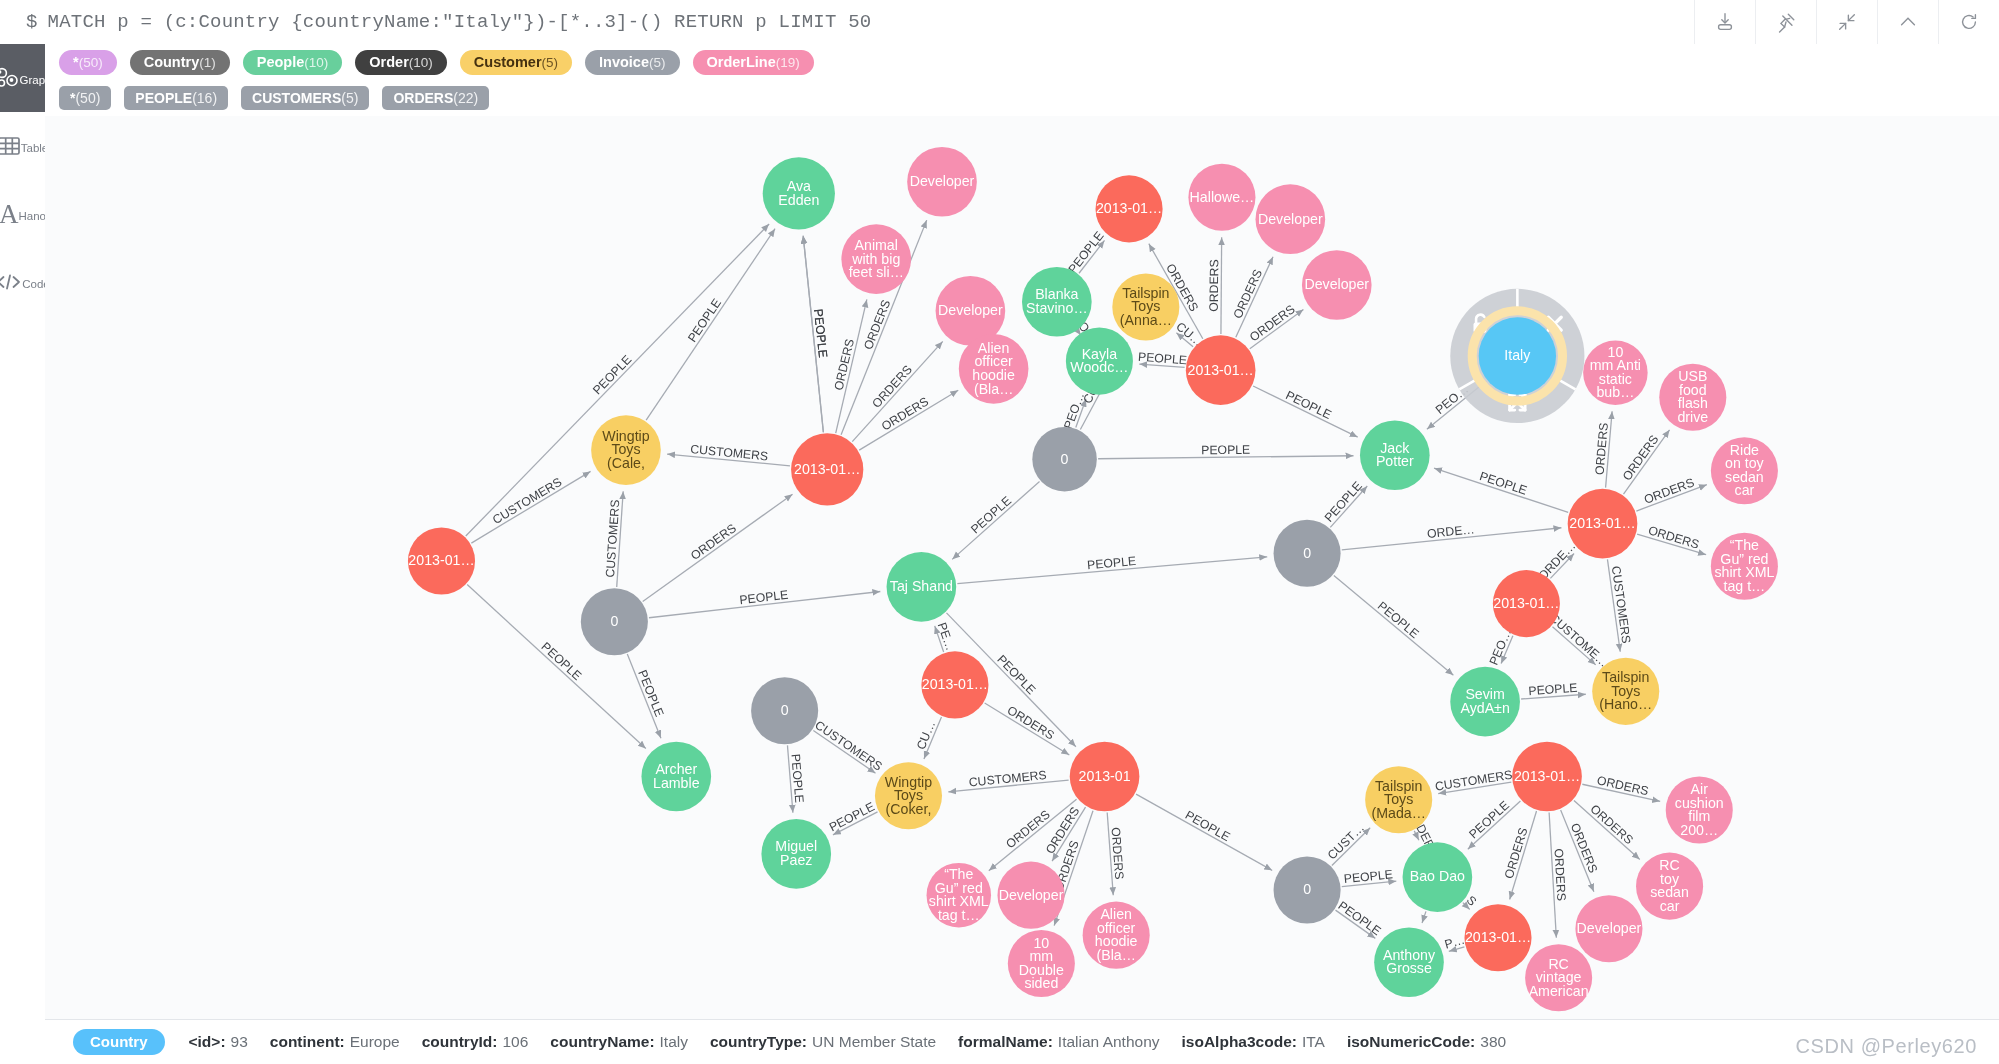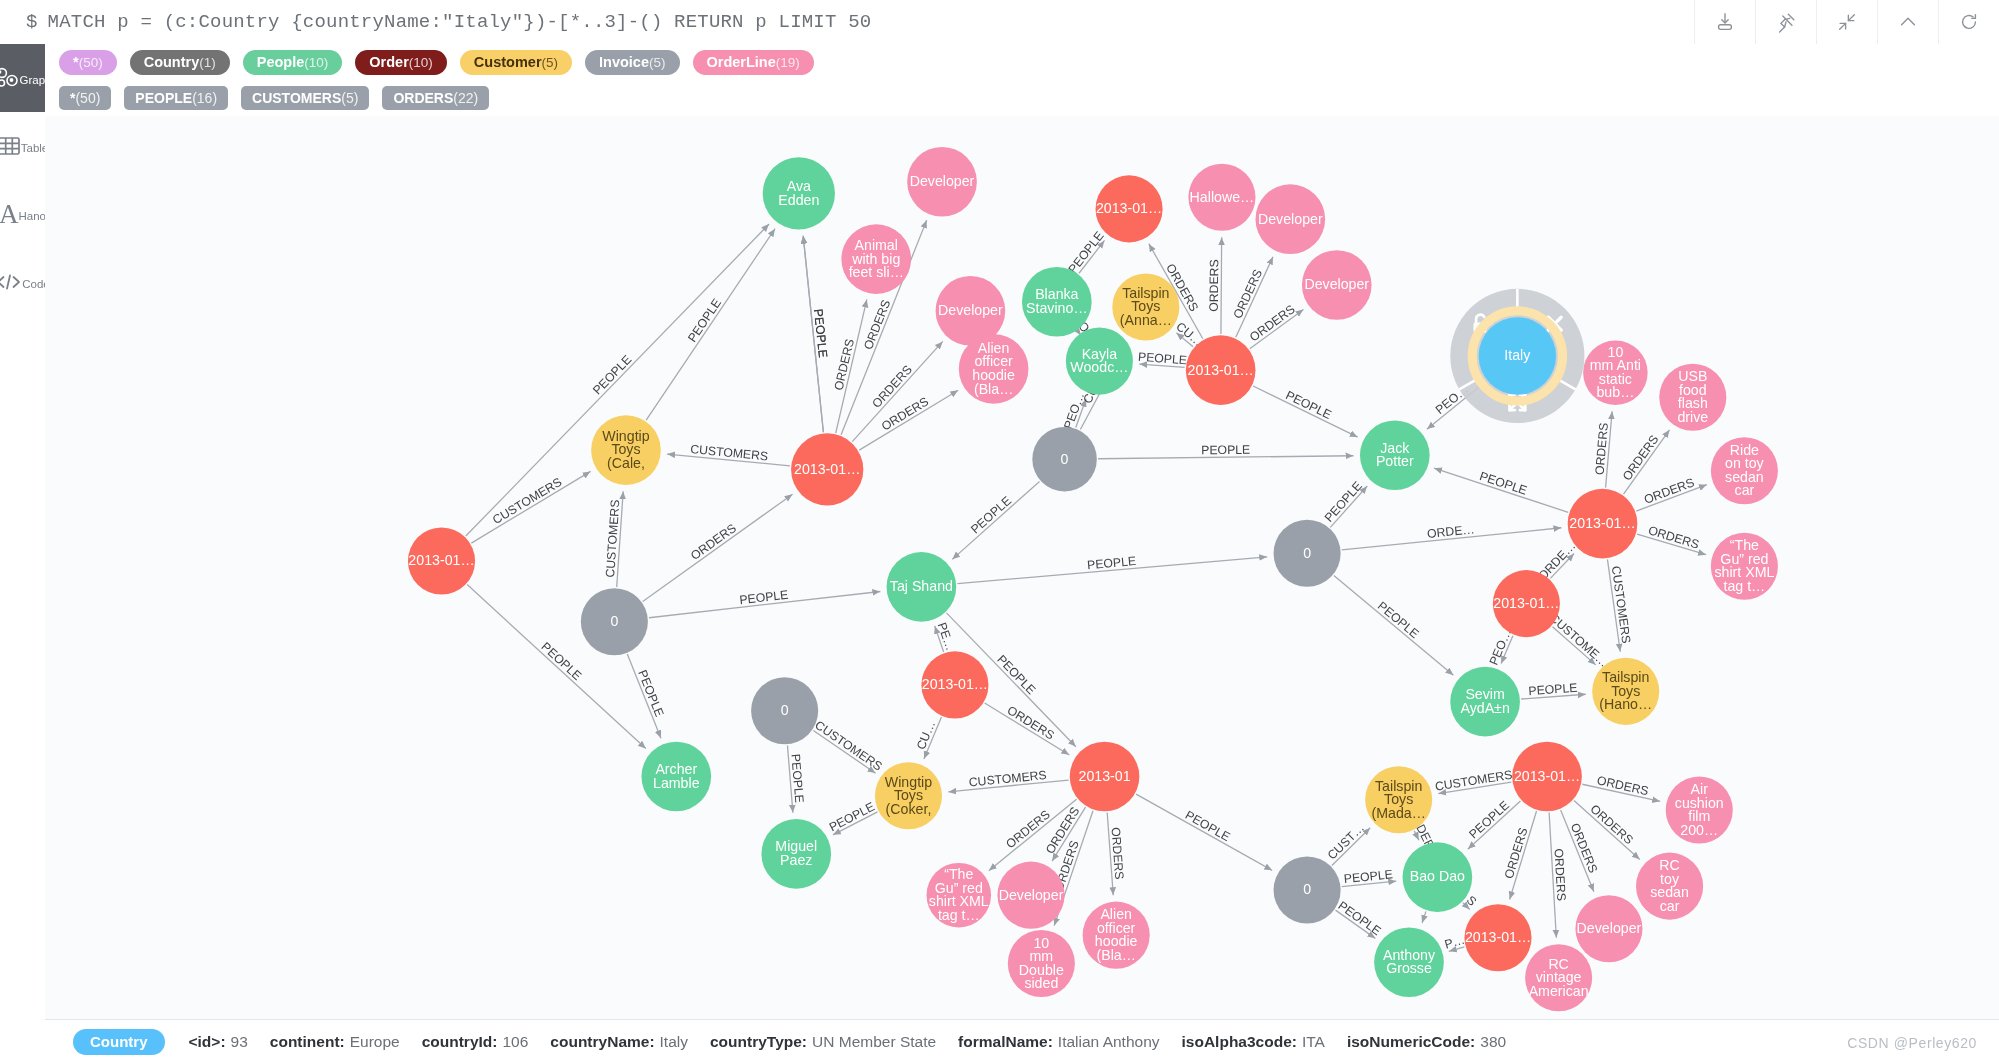--- a/index.html
+++ b/index.html
@@ -76,21 +76,21 @@
     display:flex;align-items:center;padding-left:28px;box-sizing:border-box;
   }
   .st-chip{
     background:#58c1fb;color:#fff;border-radius:14px;padding:0 17px;height:26px;
     line-height:26px;font-size:15px;font-weight:700;margin-right:24px;cursor:pointer;
   }
   .st-prop{margin-right:22px;font-size:15.5px;color:#4c5157;white-space:nowrap;}
   .st-prop .k{font-weight:700;color:#2f343a;}
   .st-prop .v{color:#6a7077;margin-left:5px;}
   .watermark{
-    position:absolute;right:22px;top:1035px;font-size:14px;color:#b9bec5;letter-spacing:.6px;
+    position:absolute;right:22px;top:1035px;font-size:20px;color:#b9bec5;letter-spacing:.6px;
   }
 
   text{font-family:"Liberation Sans", sans-serif;}
   .nlab{fill:#fff;font-size:11px;text-anchor:middle;}
   .nlab.dark{fill:#5c4a18;}
   .rlab{fill:#3f4247;font-size:9.5px;text-anchor:middle;}
 </style>
 </head>
 <body>
 
@@ -177,21 +177,21 @@
         </svg>
       </span>
       <span class="s-lab">Code</span>
     </div>
   </div>
 
   <div class="chiprow labels" id="label-chips">
       <div class="chip" style="background: rgb(217, 160, 232); color: rgb(255, 255, 255);"><b>*</b><span class="cnt">(50)</span></div>
       <div class="chip" style="background: #737373; color: rgb(255, 255, 255);"><b>Country</b><span class="cnt">(1)</span></div>
       <div class="chip" style="background: rgb(104, 207, 156); color: rgb(255, 255, 255);"><b>People</b><span class="cnt">(10)</span></div>
-      <div class="chip" style="background: #7f1d1d; color: rgb(255, 255, 255);"><b>Order</b><span class="cnt">(10)</span></div>
+      <div class="chip" style="background: #404040; color: rgb(255, 255, 255);"><b>Order</b><span class="cnt">(10)</span></div>
       <div class="chip" style="background: rgb(249, 208, 104); color: rgb(69, 49, 16);"><b>Customer</b><span class="cnt">(5)</span></div>
       <div class="chip" style="background: rgb(154, 160, 169); color: rgb(255, 255, 255);"><b>Invoice</b><span class="cnt">(5)</span></div>
       <div class="chip" style="background: rgb(246, 143, 176); color: rgb(255, 255, 255);"><b>OrderLine</b><span class="cnt">(19)</span></div>
     </div>
 
   <div class="chiprow rels" id="rel-chips">
       <div class="chip-rel"><span>*</span><span class="cnt">(50)</span></div>
       <div class="chip-rel"><span>PEOPLE</span><span class="cnt">(16)</span></div>
       <div class="chip-rel"><span>CUSTOMERS</span><span class="cnt">(5)</span></div>
       <div class="chip-rel"><span>ORDERS</span><span class="cnt">(22)</span></div>

